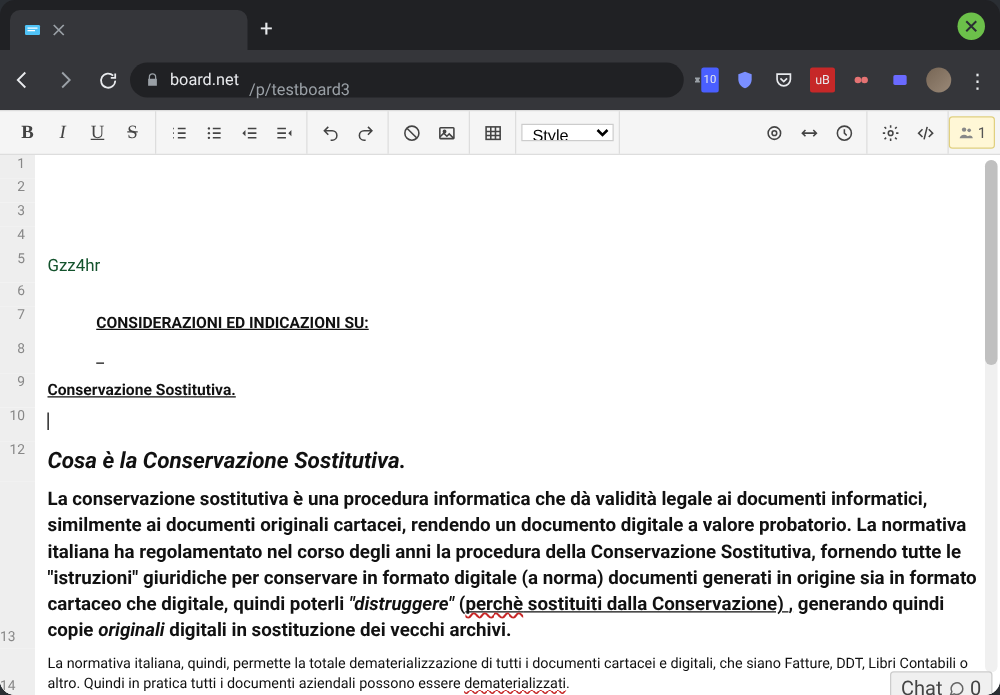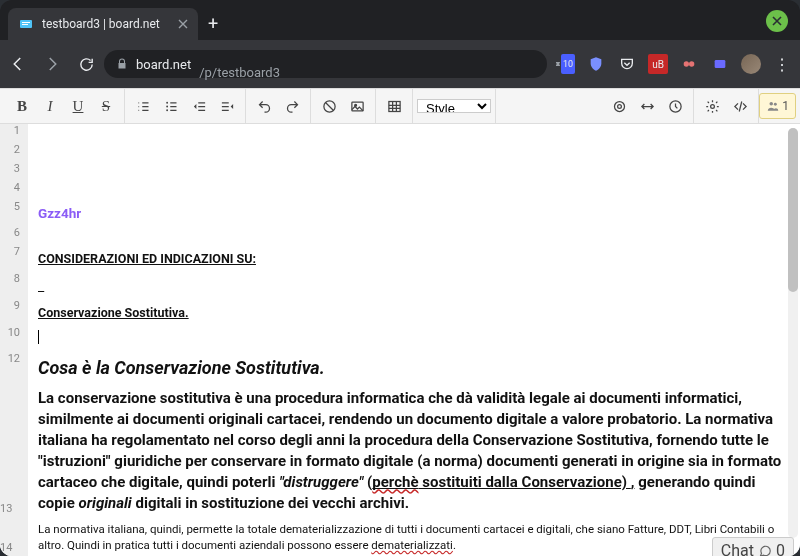--- a/index.html
+++ b/index.html
@@ -78,22 +78,22 @@
 .users-btn {
   background:#fff7d6; border:1px solid #e0d080; border-radius:3px;
   height:26px; padding:0 6px; display:flex; align-items:center; gap:2px;
   font-size:12px; color:#555;
 }
 .editor-wrap { flex:1; display:flex; overflow:hidden; background:#fff; position:relative;}
 .doc {
   flex:1; padding: 4px 10px 4px 12px; font-size: 13.5px; color:#111;
   overflow-y: auto; line-height: 1.35;
 }
-.doc .author { color: #8b5cf6; font-weight: bold; }
-.doc .heading1 { font-weight: bold; text-decoration: underline; font-size: 12.5px;}
+.doc .author { color: #14532d; font-weight: normal; }
+.doc .heading1 { font-weight: bold; text-decoration: underline; font-size: 12.5px; margin-left: 39px;}
 .doc .sub { font-weight: bold; text-decoration: underline; font-size:12.5px;margin-top:21px;}
 .doc .title-it { font-size: 18px; font-weight: bold; font-style: italic; }
 .doc .body-main { font-size: 15px; font-weight: bold; line-height:1.4;}
 .doc .body-main .plain-it { font-style: italic; }
 .doc .body-main .u { text-decoration: underline; }
 .doc .body-main .wavy { text-decoration: underline wavy #c62828; text-decoration-skip-ink: none;}
 .doc .small { font-size: 11.5px; line-height:1.35;}
 .doc .small .wavy { text-decoration: underline wavy #c62828; }
 .scrollbar { position:absolute; right:2px; top:4px; bottom:30px; width:10px; background:#f0f0f0; border-radius:5px;}
 .scrollbar-thumb { position:absolute; top:0; width:100%; height:40%; background:#c0c0c0; border-radius:5px;}
@@ -118,21 +118,20 @@
 
 <div class="tabbar">
   <div class="tab">
     <span class="tab-favicon">
       <svg viewBox="0 0 16 16">
           <rect x="2" y="4" width="12" height="8" rx="1" fill="#4fc3f7"></rect>
           <rect x="4" y="6" width="8" height="1" fill="#fff"></rect>
           <rect x="4" y="8" width="6" height="1" fill="#fff"></rect>
         </svg>
     </span>
-    <span class="tab-title">testboard3 | board.net</span>
     <span class="tab-close">
       <svg width="10" height="10" viewBox="0 0 10 10">
           <path d="M1 1L9 9M9 1L1 9" stroke="currentColor" stroke-width="1.4"></path>
         </svg>
     </span>
   </div>
   <div class="newtab">+</div>
 </div>
 
 <div class="addrbar">

